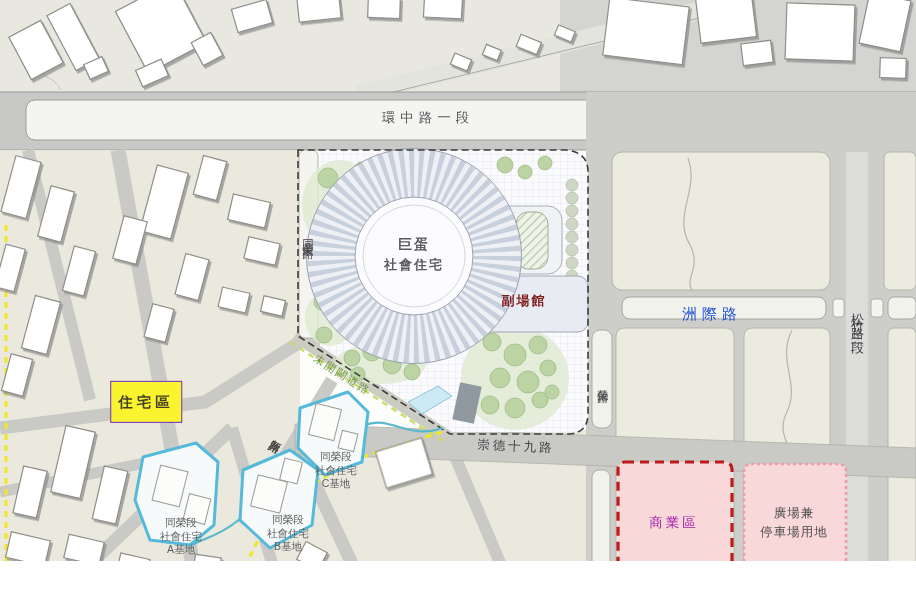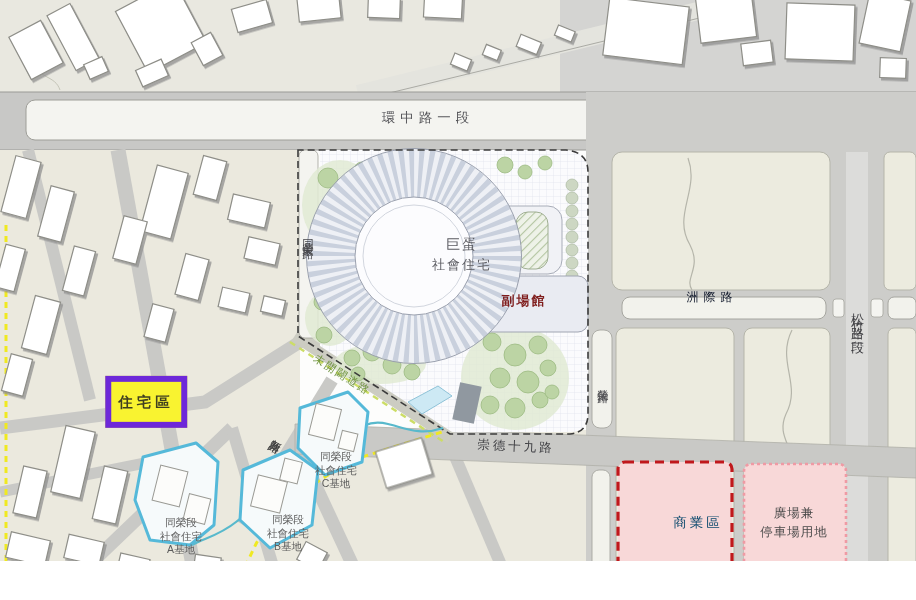--- a/index.html
+++ b/index.html
@@ -5,38 +5,38 @@
   html,body{margin:0;padding:0;background:#ffffff;}
   .canvas{position:relative;width:916px;height:561px;overflow:hidden;background:#ffffff;
           font-family:"Liberation Sans","DejaVu Sans",sans-serif;}
   .canvas svg{position:absolute;left:0;top:0;}
   .lbl{position:absolute;transform:translate(-50%,-50%);white-space:nowrap;text-align:center;
        color:#4a4a4a;line-height:1.4;}
   .vert{writing-mode:vertical-rl;}
   .lbl-huanzhong{left:428px;top:118px;font-size:13.5px;letter-spacing:5px;color:#56565a;}
   .lbl-tongrong{left:308px;top:236px;font-size:11.5px;letter-spacing:3px;color:#46464a;}
   .lbl-songzhu{left:857px;top:320px;font-size:13px;letter-spacing:7px;color:#3e3e42;}
-  .lbl-zhouji{left:712px;top:297px;font-size:12px;letter-spacing:5px;color:#0f172a;}
+  .lbl-zhouji{left:712px;top:313px;font-size:15px;letter-spacing:5px;color:#1d4ed8;}
   .lbl-rongde{left:602px;top:383px;font-size:11px;letter-spacing:2px;color:#515155;}
   .lbl-chongde{left:516px;top:447px;font-size:12.5px;letter-spacing:3px;color:#3f3f43;
                transform:translate(-50%,-50%) rotate(2.4deg);}
   .lbl-unopened{left:342px;top:375px;font-size:11px;letter-spacing:2px;color:#6f9440;
                 transform:translate(-50%,-50%) rotate(32.5deg);}
   .lbl-xinxing{left:282px;top:434px;font-size:11.5px;letter-spacing:1px;color:#3c3c3c;
                transform:translate(-50%,-50%) rotate(30deg);}
-  .lbl-dome{left:414px;top:254px;font-size:13px;letter-spacing:2px;color:#5a5a60;line-height:1.5;font-weight:normal;margin-left:48px;}
+  .lbl-dome{left:414px;top:254px;font-size:13px;letter-spacing:2px;color:#5a5a60;line-height:1.5;font-weight:bold;}
   .lbl-dome .big{font-size:14px;}
   .lbl-subvenue{left:524px;top:301px;font-size:13px;letter-spacing:2px;color:#7f1d1d;font-weight:bold;}
   .lbl-residential{left:146px;top:402px;font-size:14.5px;font-weight:bold;letter-spacing:4px;
-                   color:#3f3f20;background:#f9f330;border:6px solid #6d28d9;padding:10px 7px;}
+                   color:#3f3f20;background:#f9f330;border:1px solid #6d28d9;padding:10px 7px;}
   .lbl-housing{font-size:10.5px;line-height:1.3;color:#5c5c5c;margin-top:35px;}
   .lbl-housing-a{left:181px;top:501px;}
   .lbl-housing-b{left:288px;top:498px;}
   .lbl-housing-c{left:336px;top:435px;}
-  .lbl-commercial{left:674px;top:523px;font-size:13.5px;letter-spacing:3px;color:#0c4a6e;margin-left:24px;}
+  .lbl-commercial{left:674px;top:523px;font-size:13.5px;letter-spacing:3px;color:#a21caf;}
   .lbl-plaza{left:794px;top:523px;font-size:12.5px;letter-spacing:1px;color:#4a4a4a;line-height:1.5;}
 </style>
 </head>
 <body>
 
 <div class="canvas">
 
 <svg width="916" height="600" viewBox="0 0 916 600">
   <defs>
     <filter id="shadow" x="-20%" y="-20%" width="140%" height="140%">

